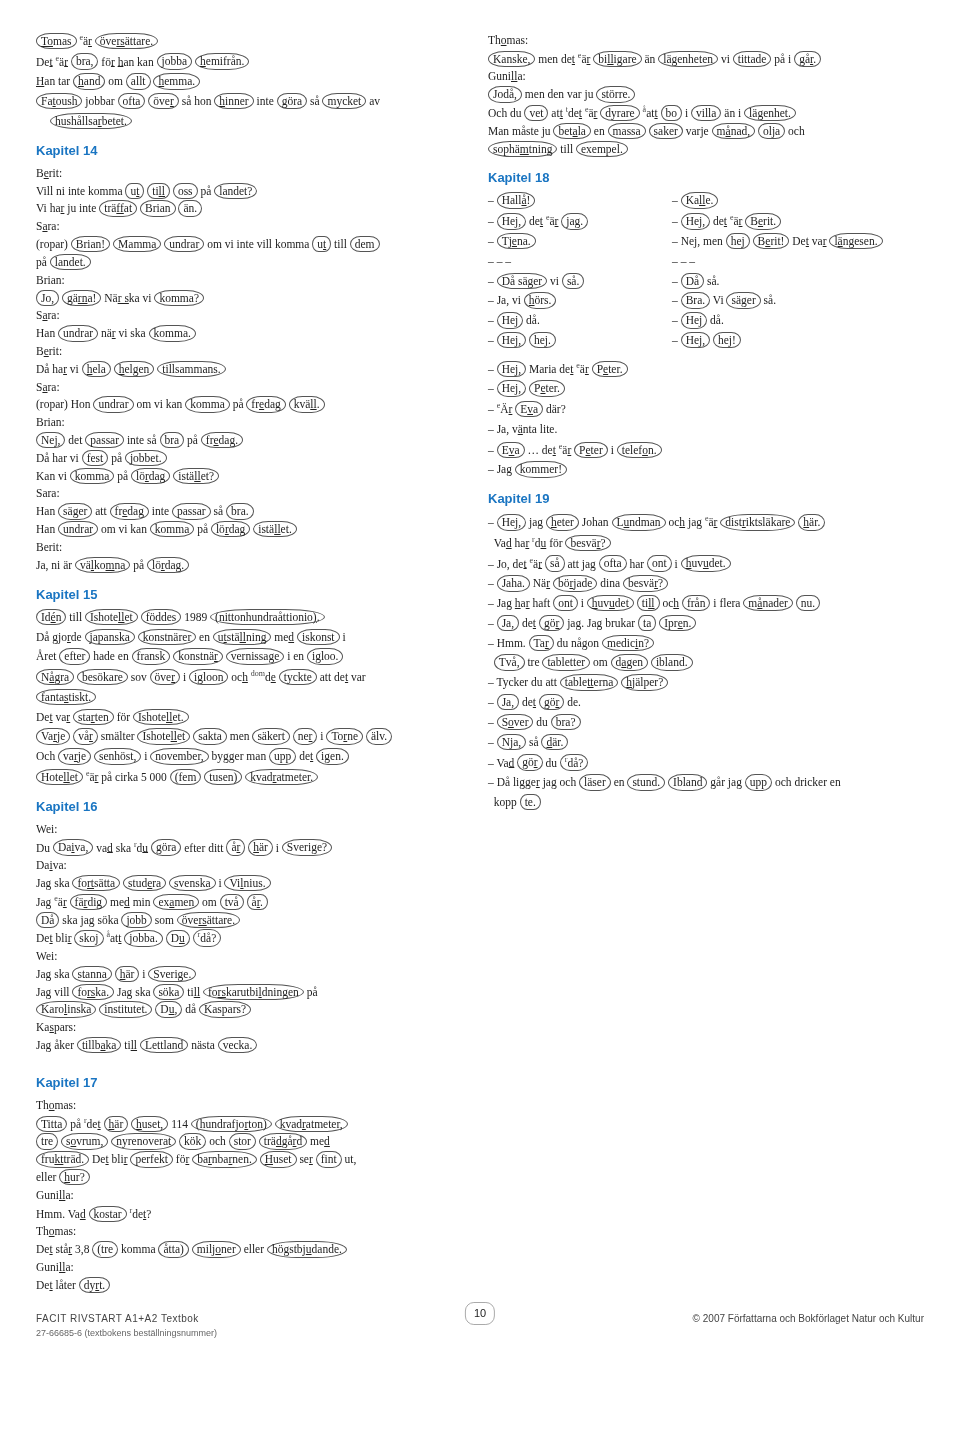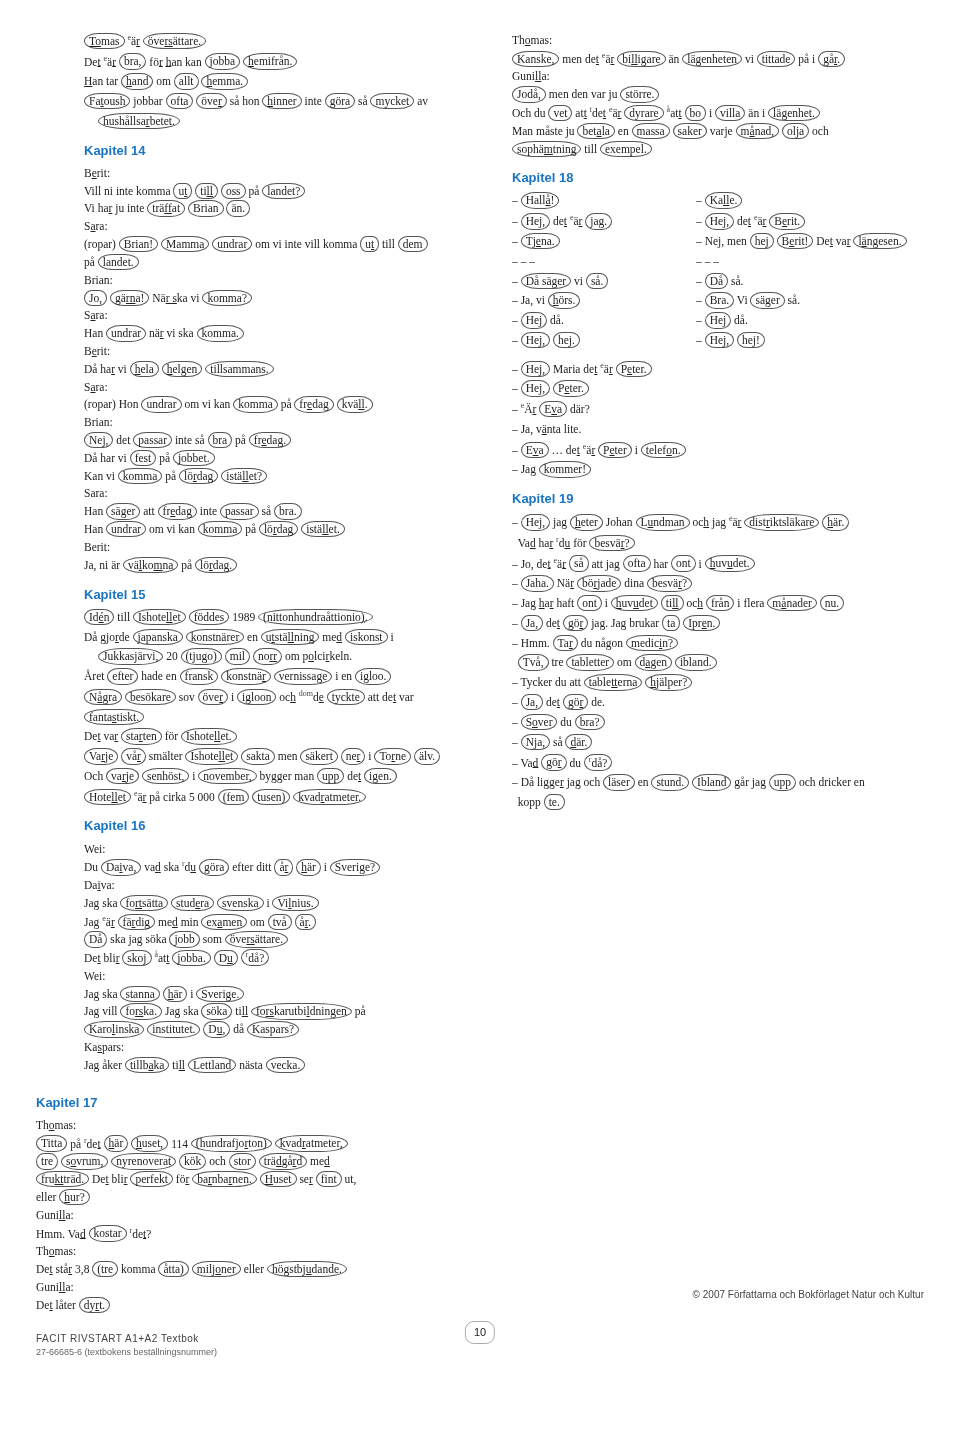--- a/index.html
+++ b/index.html
@@ -11,21 +11,20 @@
     margin: 0;
     padding: 32px 36px 60px 36px;
     box-sizing: border-box;
     width: 960px;
     position: relative;
     background: #fff;
   }
   .cols {
     display: flex;
     gap: 16px;
-    margin-left: 48px;
   }
   .col {
     flex: 1;
     min-width: 0;
   }
   .chapter-h {
     color: #1a75c2;
     font-weight: bold;
     font-size: 13px;
     margin: 10px 0 4px 0;
@@ -57,21 +56,21 @@
     position: absolute;
     left: 36px;
     right: 36px;
     bottom: 14px;
     display: flex;
     justify-content: space-between;
     font-family: Arial, Helvetica, sans-serif;
     color: #444;
     font-size: 10px;
   }
-  .footer .left { letter-spacing: 0.5px; margin-top: 44px; }
+  .footer .left { letter-spacing: 0.5px; }
   .footer .sub { font-size: 9px; letter-spacing: 0; color:#666;}
   sup.ann { font-size: 8px; vertical-align: super; color:#444;}
   .dlg { display:flex;flex-direction:column; }
   .dlg .who { width:46px; flex-shrink:0; }
   .dlg .what { flex:1; }
   .dlg-wide .who { width:56px; }
 </style>
 </head>
 <body>
 
@@ -142,21 +141,20 @@
         <div class="what">Han <span class="c">undrar</span> om vi kan <span class="c">komma</span> på <span class="c">lö<span class="u">r</span>dag</span> <span class="c">istä<span class="u">ll</span>et.</span></div>
       </div>
     <div class="dlg">
         <div class="who">Berit:</div>
         <div class="what">Ja, ni är <span class="c">vä<span class="u">l</span>ko<span class="u">m</span>na</span> på <span class="c">lö<span class="u">r</span>dag.</span></div>
       </div>
 
     <div class="chapter-h">Kapitel 15</div>
     <div class="line"><span class="c">Id<span class="u">é</span>n</span> till <span class="c">Ishote<span class="u">ll</span>et</span> <span class="c">föddes</span> 1989 <span class="c">(nittonhundraåttionio<span class="u">)</span>.</span></div>
     <div class="line">Då gjo<span class="u">r</span>de <span class="c">japanska</span> <span class="c">konstnärer</span> en <span class="c">u<span class="u">t</span>stä<span class="u">ll</span>ning</span> me<span class="u">d</span> <span class="c">iskonst</span> i</div>
-    <div class="line" style="padding-left:14px"><span class="c">Jukkasjärvi,</span> 20 <span class="c">(tjugo)</span> <span class="c">mil</span> <span class="c">no<span class="u">rr</span></span> om  p<span class="u">o</span>lci<span class="u">r</span>keln.</div>
     <div class="line">Året <span class="c">efter</span> hade en <span class="c">fransk</span> <span class="c">konstnä<span class="u">r</span></span> <span class="c">vernissage</span> i en <span class="c">igloo.</span></div>
     <div class="line"><span class="c">N<span class="u">å</span>gra</span> <span class="c">besökare</span> sov <span class="c">öve<span class="u">r</span></span> i <span class="c">igloon</span> oc<span class="u">h</span> <sup class="ann">dom</sup>d<span class="u">e</span> <span class="c">tyckte</span> att de<span class="u">t</span> var</div>
     <div class="line" style="padding-left:0"><span class="c">fanta<span class="u">s</span>tiskt.</span></div>
     <div class="line">De<span class="u">t</span> va<span class="u">r</span> <span class="c">sta<span class="u">r</span>ten</span> för <span class="c">Ishote<span class="u">ll</span>et.</span></div>
     <div class="line"><span class="c">Va<span class="u">r</span>je</span> <span class="c">vå<span class="u">r</span></span> smälter <span class="c">Ishote<span class="u">ll</span>et</span> <span class="c">sakta</span> men <span class="c">säkert</span> <span class="c">ne<span class="u">r</span></span> i <span class="c">To<span class="u">r</span>ne</span> <span class="c">älv.</span></div>
     <div class="line"> Och <span class="c">va<span class="u">r</span>je</span> <span class="c">senhöst,</span> i <span class="c">november,</span> bygger man <span class="c">upp</span> de<span class="u">t</span> <span class="c">igen.</span></div>
     <div class="line"><span class="c">Hote<span class="u">ll</span>et</span> <sup class="ann">e</sup>ä<span class="u">r</span> på cirka 5 000 <span class="c">(fem</span> <span class="c">tusen)</span> <span class="c">kvad<span class="u">r</span>atmeter.</span></div>
 
     <div class="chapter-h">Kapitel 16</div>
     <div class="dlg dlg-wide">

